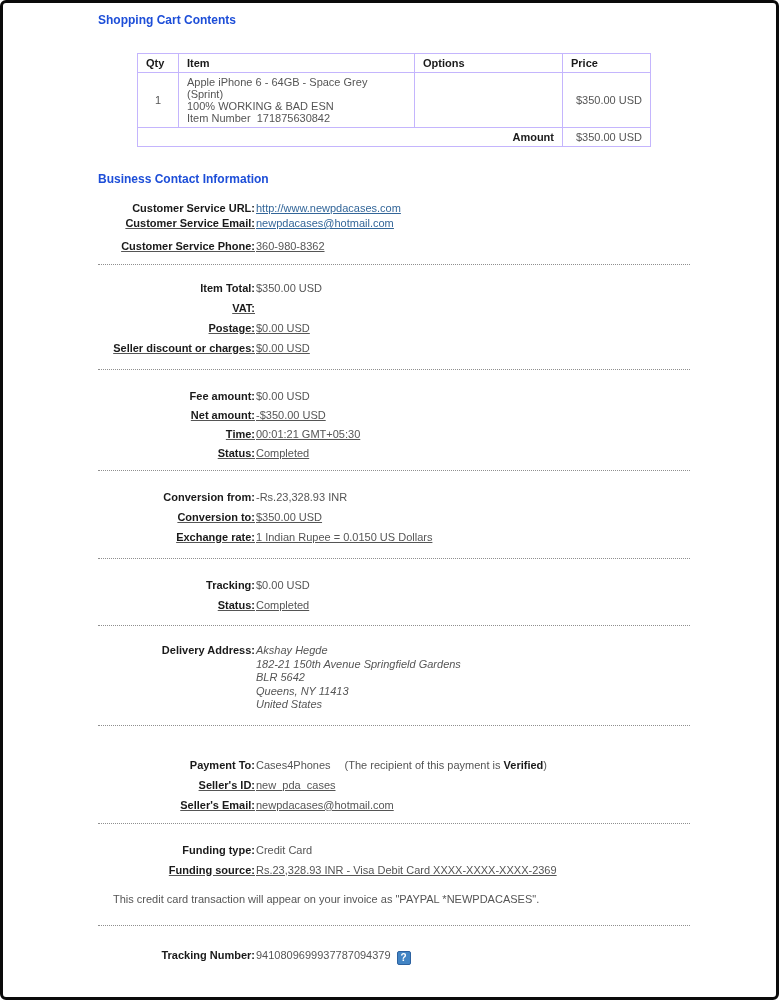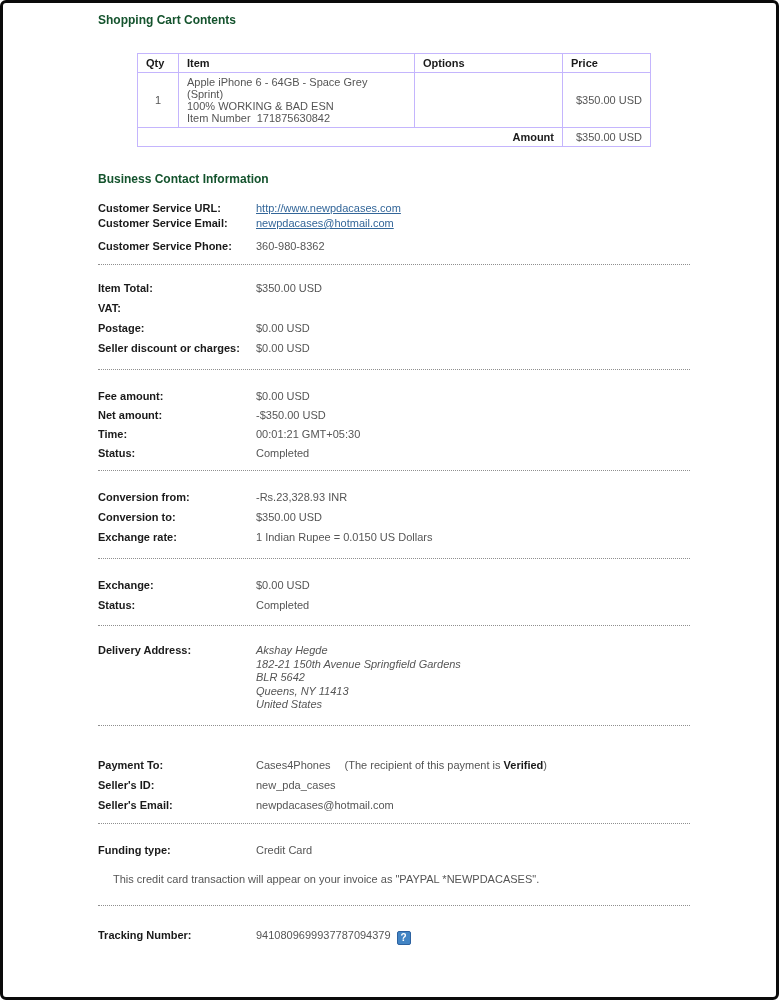--- a/index.html
+++ b/index.html
@@ -9,21 +9,21 @@
     background: #ffffff;
     border: 3px solid #0a0a0a;
     border-radius: 6px;
     overflow: hidden;
     font-family: "Liberation Sans", sans-serif;
     font-size: 11px;
     color: #555;
   }
   .content { margin-left: 95px; width: 592px; padding-top: 10px; }
 
-  .heading { font-size: 12px; font-weight: bold; color: #14532d; line-height: 14px; }
+  .heading { font-size: 12px; font-weight: bold; color: #1d4ed8; line-height: 14px; }
 
   
   .cart-table {
     border-collapse: collapse;
     margin: 26px 0 0 39px;
     width: 513px;
     table-layout: fixed;
   }
   .cart-table th, .cart-table td {
     border: 1px solid #c4b5fd;
@@ -37,26 +37,26 @@
   .col-options { width: 148px; }
   .col-price { width: 88px; }
   .th-price, .td-price { text-align: right; }
   .td-qty { text-align: center; }
   .item-cell div { line-height: 12px; white-space: pre-wrap; }
   .amount-cell { text-align: right; font-weight: bold; color: #1a1a1a; }
 
   
   .sep { border-top: 1px dotted #8f8f8f; height: 0; }
   .row { display: flex; line-height: 13px; }
-  .row + .row { margin-top: 7px; }
+  .row + .row { margin-top: 7px; text-decoration: underline; }
   .tight + .tight { margin-top: 2px; }
   .label {
     width: 158px; flex-shrink: 0;
-    font-weight: bold;
-    padding-right: 8px; color: #1a1a1a;
+    text-align: right; font-weight: bold;
+    padding-right: 1px; color: #1a1a1a;
   }
   .value { color: #555; }
   .link { color: #336699; text-decoration: underline; cursor: pointer; }
   .addr-line { line-height: 13.5px; font-style: italic; }
 
   .biz-block { margin-top: 25px; padding-bottom: 11px; }
   .biz-rows { margin-top: 16px; }
   .gap-10 { margin-top: 10px !important; }
   .totals-block { padding: 17px 0 14px; }
   .txn-block { padding: 20px 0 10px; }
@@ -192,21 +192,21 @@
     <div class="row">
       <div class="label">Exchange rate:</div>
       <div class="value">1 Indian Rupee = 0.0150 US Dollars</div>
     </div>
   </div>
 
   <div class="sep"></div>
 
   <div class="ins-block">
     <div class="row">
-      <div class="label">Exchange:</div>
+      <div class="label">Tracking:</div>
       <div class="value">$0.00 USD</div>
     </div>
     <div class="row">
       <div class="label">Status:</div>
       <div class="value">Completed</div>
     </div>
   </div>
 
   <div class="sep"></div>
 
@@ -242,20 +242,24 @@
     </div>
   </div>
 
   <div class="sep"></div>
 
   <div class="funding-block">
     <div class="row">
       <div class="label">Funding type:</div>
       <div class="value">Credit Card</div>
     </div>
+    <div class="row">
+      <div class="label">Funding source:</div>
+      <div class="value">Rs.23,328.93 INR - Visa Debit Card XXXX-XXXX-XXXX-2369</div>
+    </div>
     <div class="invoice-note">This credit card transaction will appear on your invoice as "PAYPAL *NEWPDACASES".</div>
   </div>
 
   <div class="sep"></div>
 
   <div class="tracking-block">
     <div class="row">
       <div class="label">Tracking Number:</div>
       <div class="value">
         <span>9410809699937787094379</span><span class="help-icon">?</span>

